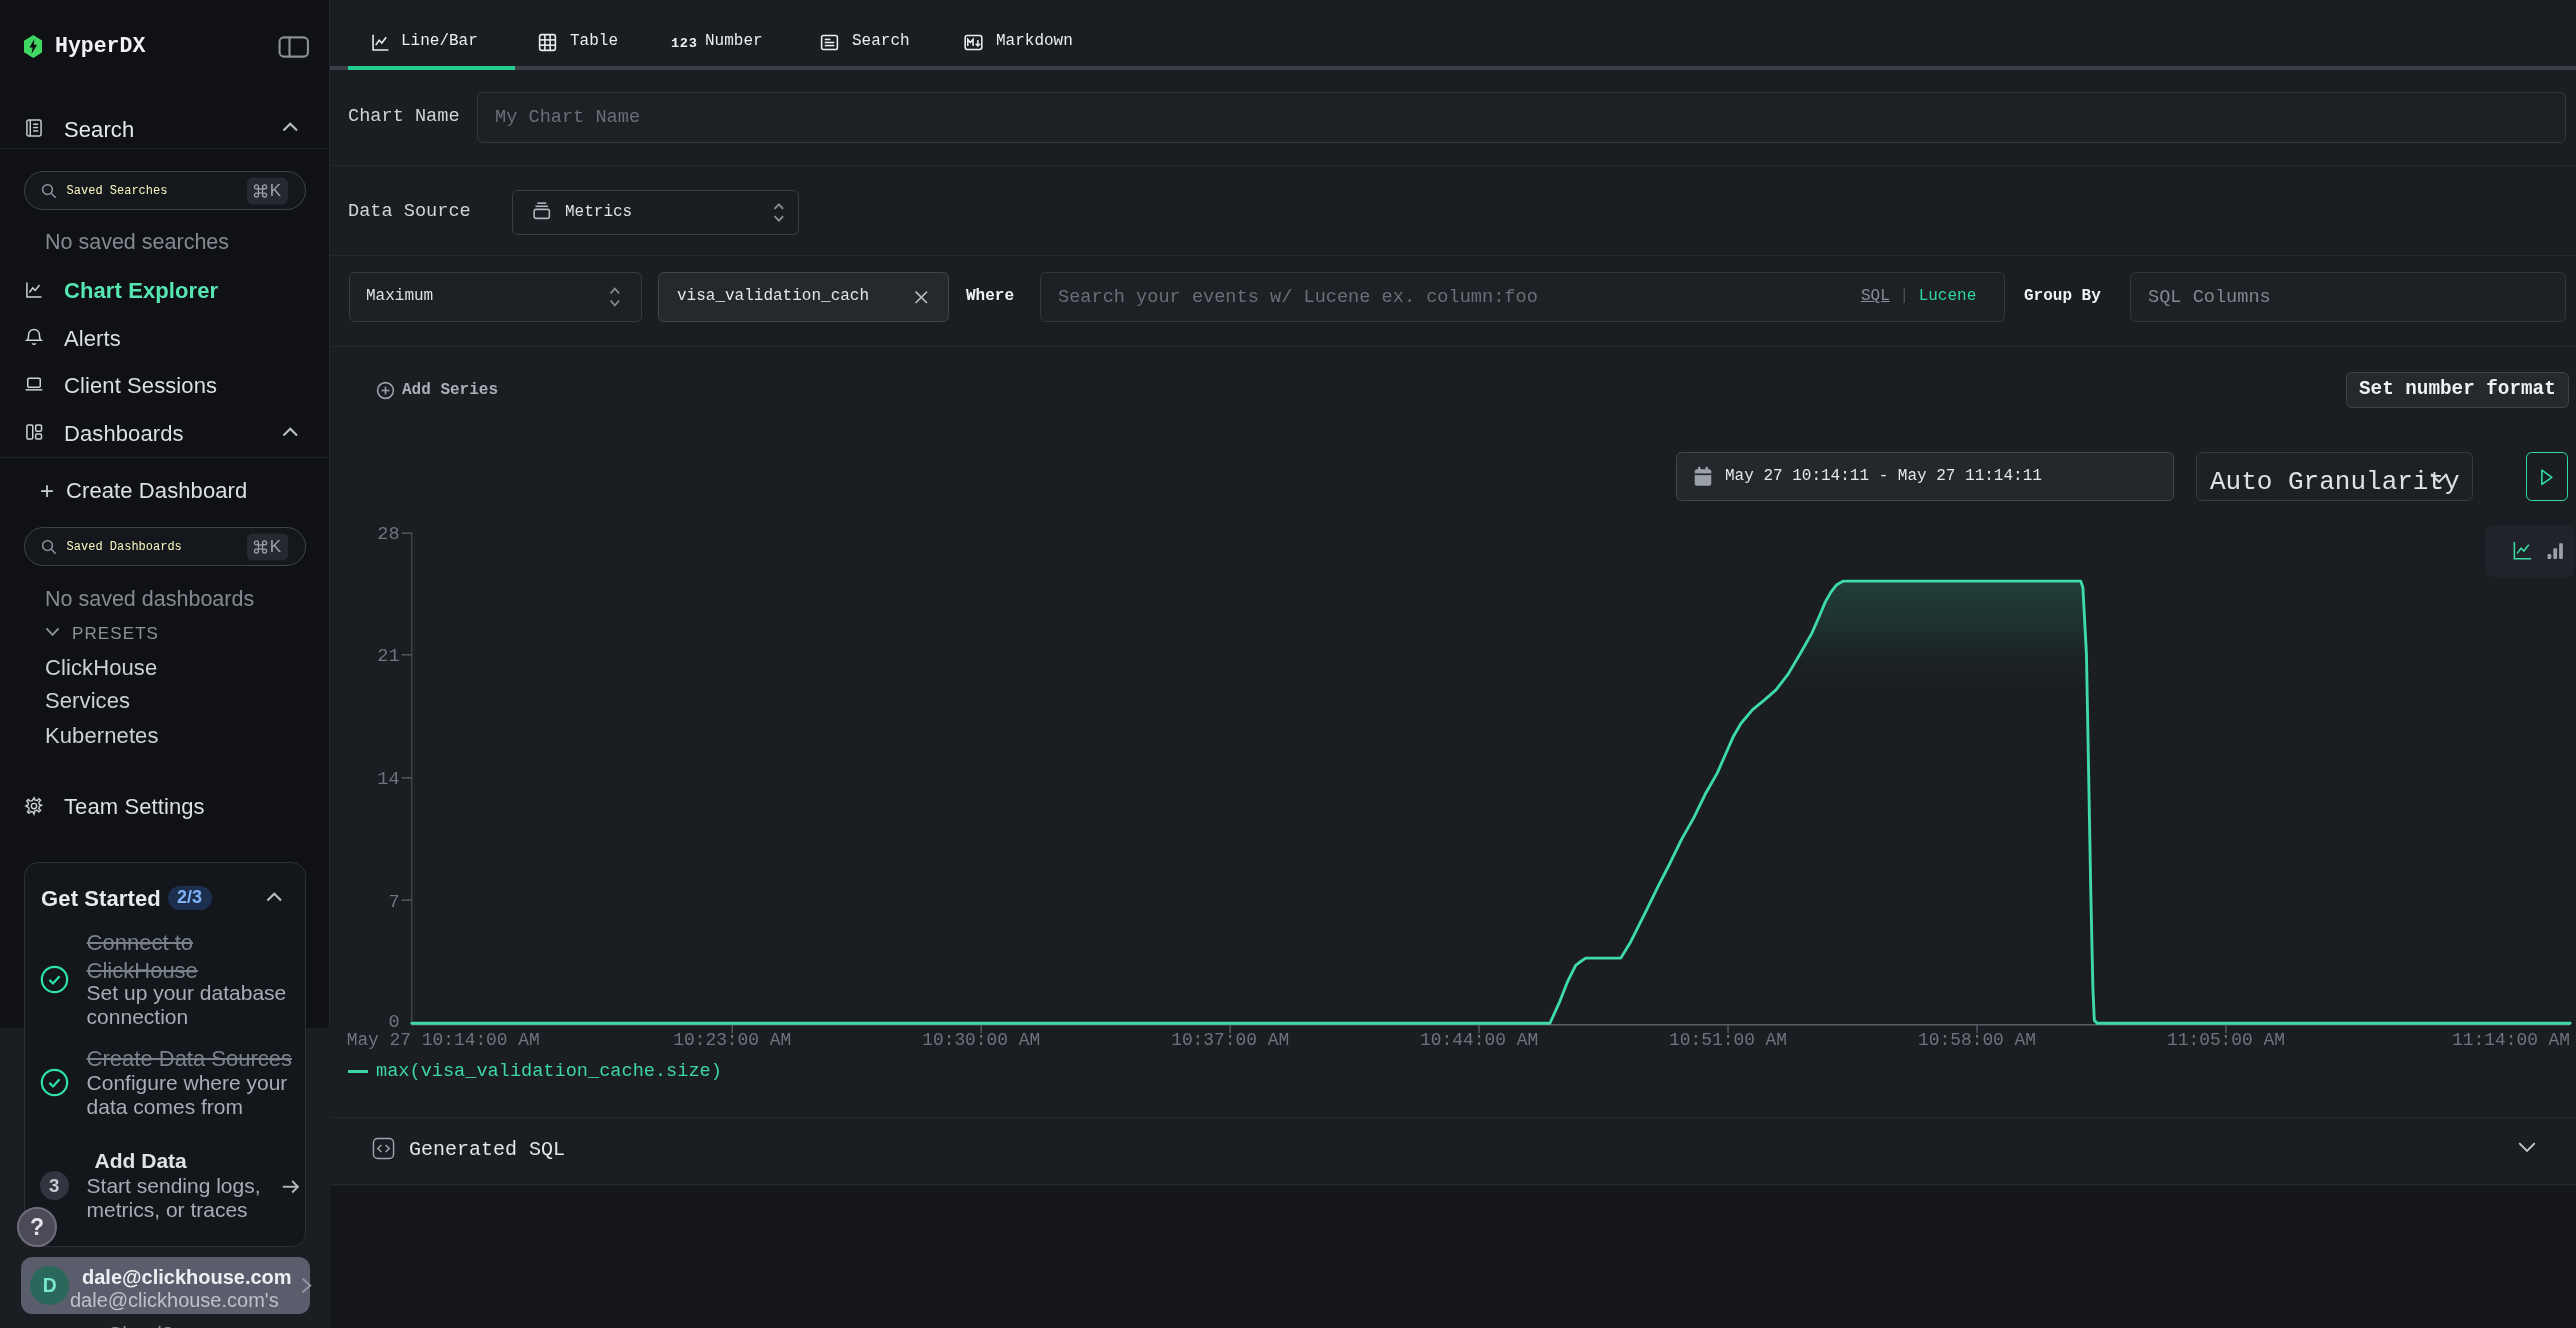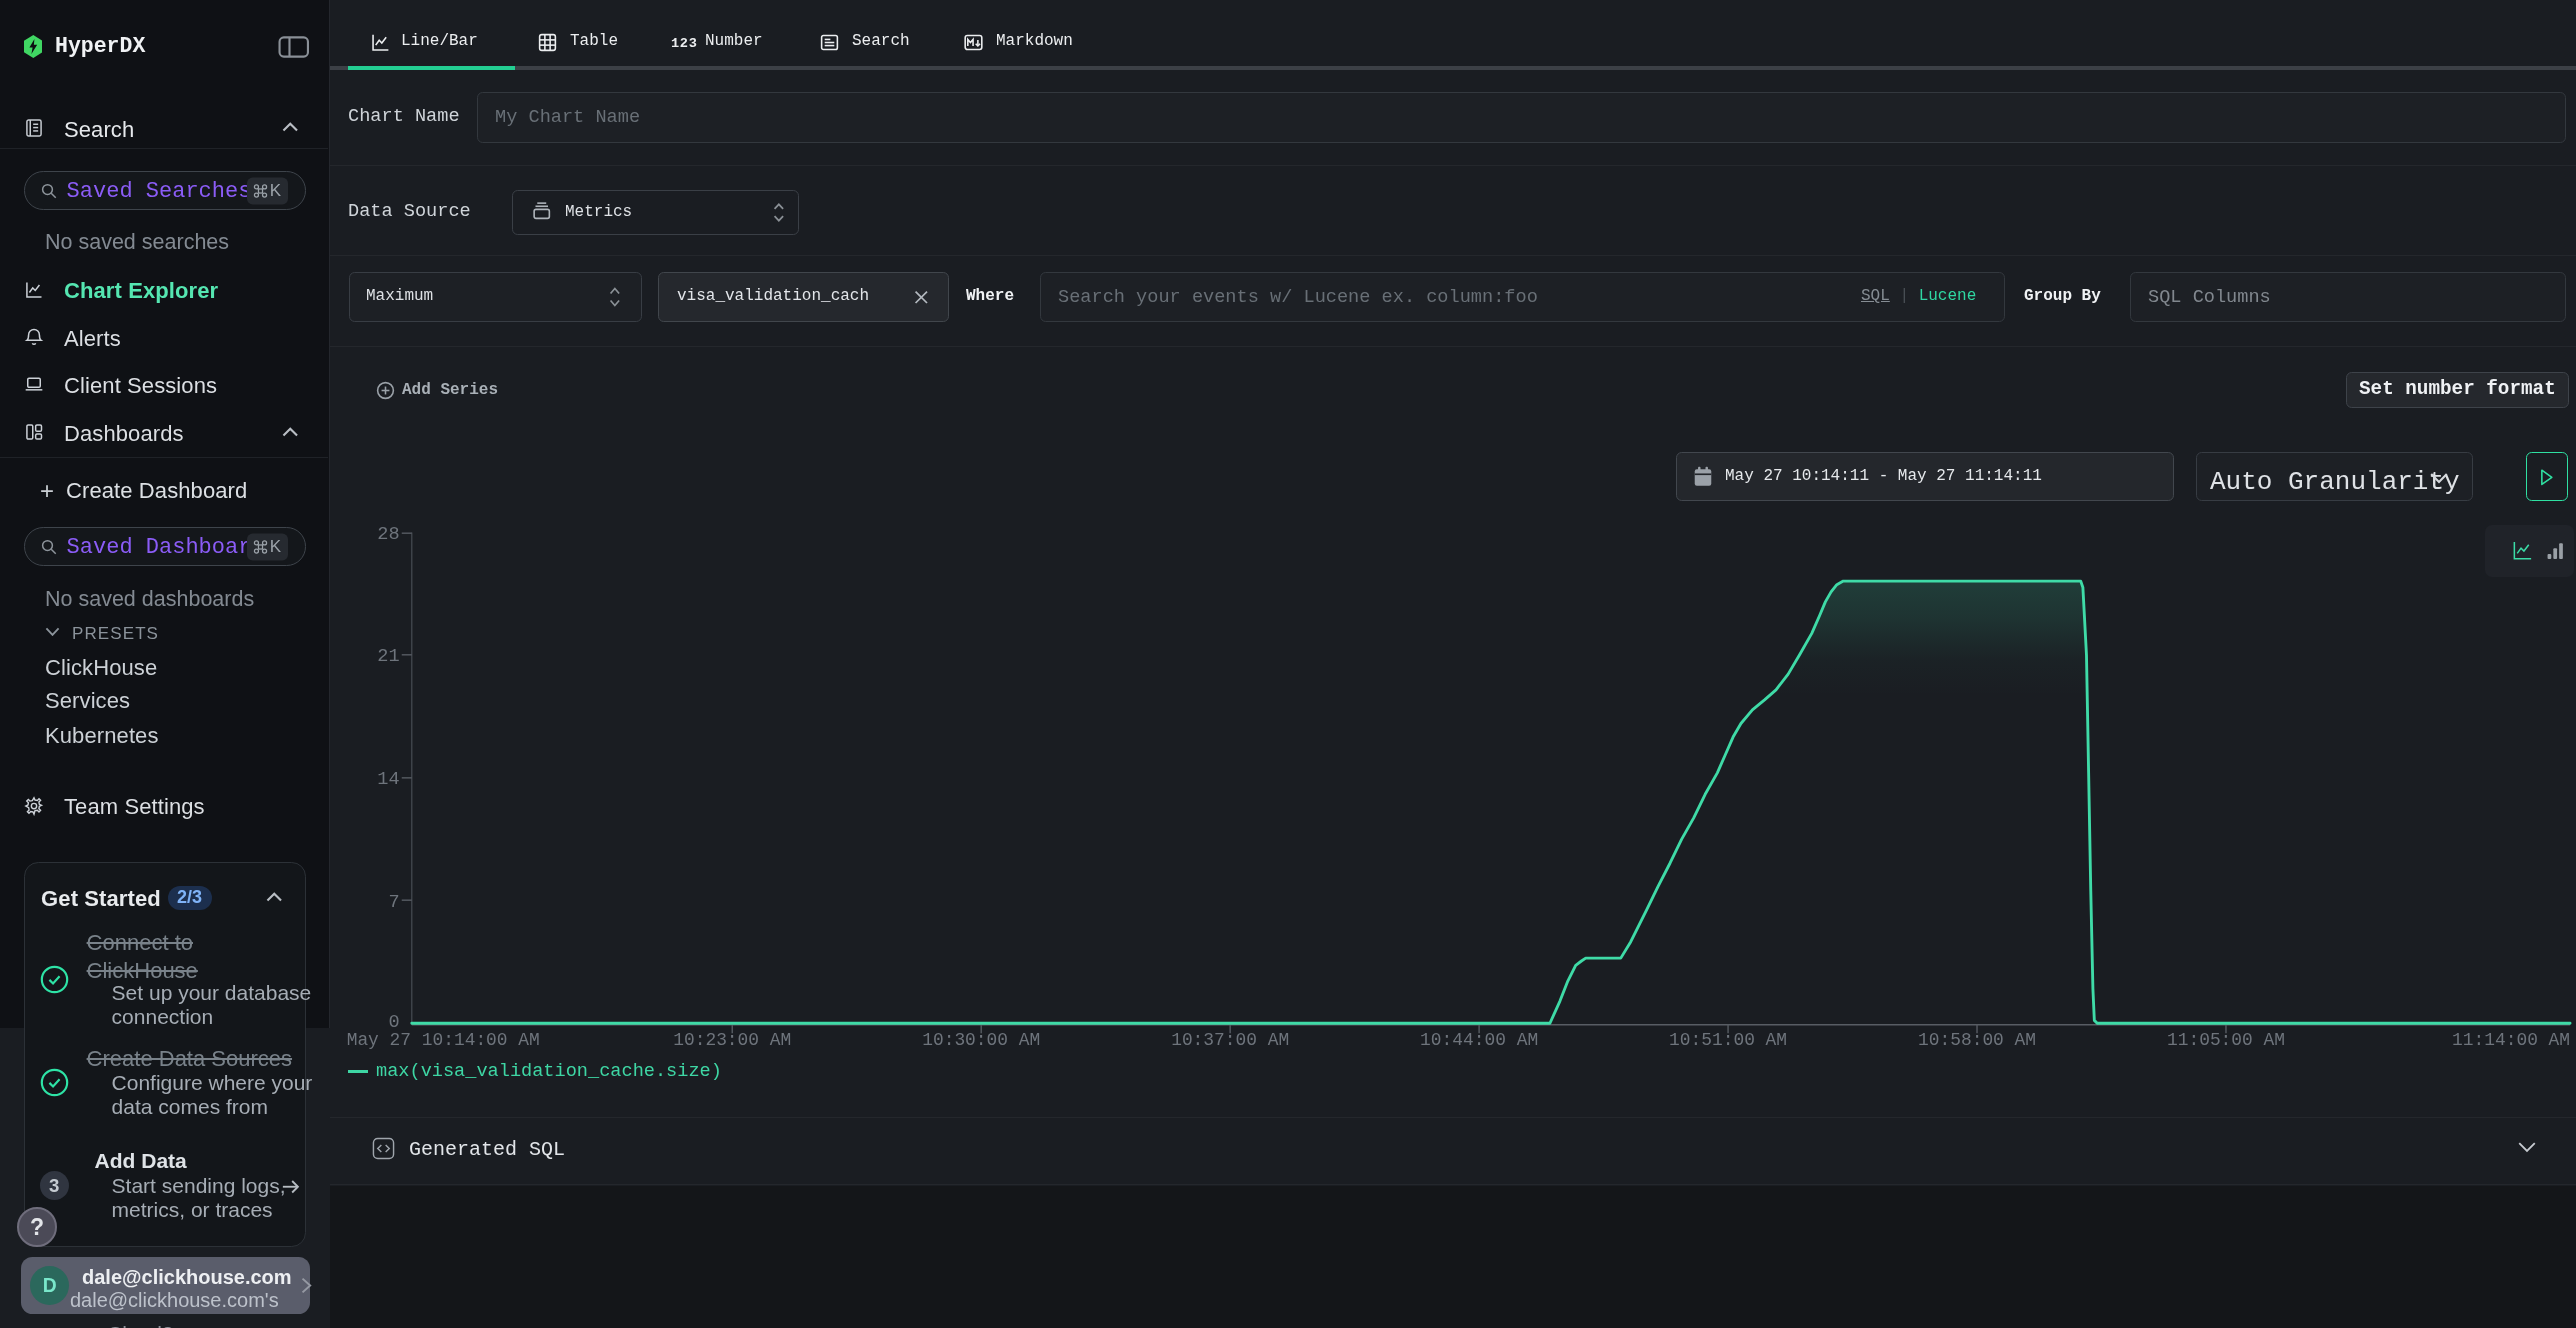--- a/index.html
+++ b/index.html
@@ -7,31 +7,31 @@
   body { font-family:"Liberation Sans", sans-serif; position:relative; }
   .mono { font-family:"Liberation Mono", monospace; }
   .abs { position:absolute; }
   
   #side { position:absolute; left:0; top:0; width:330px; height:1028px;
           background:#0f1115; border-right:1.4px solid #24272d; }
   .navtxt { font-size:22px; color:#dcdfe3; font-weight:500; letter-spacing:0.1px; }
   .sideinput { position:absolute; left:23.6px; width:282px; height:39px; border:1.4px solid #3e444b;
                border-radius:19.3px; background:#14171b; }
   .sideinput .ph { position:absolute; left:65px; top:50%; transform:translateY(-50%);
-                   font-family:"Liberation Mono",monospace; font-size:22px; color:#8b5cf6; white-space:nowrap; }
+                   font-family:"Liberation Mono",monospace; font-size:12px; color:#fef9c3; white-space:nowrap; }
   .kbadge { position:absolute; right:17px; top:50%; transform:translateY(-50%); height:27px;
             background:#262a30; border-radius:5.7px; display:flex; align-items:center; padding:0 6.4px;
             color:#9ba2a9; font-size:17px; font-family:"Liberation Sans",sans-serif;}
   .muted { color:#838a92; font-size:21.5px; }
   .ico { position:absolute; }
   
   #gscard { position:absolute; left:23.6px; top:862px; width:282px; height:385px;
             border:1.4px solid #2c3137; border-radius:14.3px; background:#13161a; }
   .strike { color:#79828a; text-decoration:line-through; white-space:nowrap; }
-  .gdesc { color:#a6adb5; font-size:21px; line-height:24px; white-space:nowrap;margin-left:25px; }
+  .gdesc { color:#a6adb5; font-size:21px; line-height:24px; white-space:nowrap; }
   
   #main { position:absolute; left:330px; top:0; width:2246px; height:1328px; background:#1a1d22; }
   .mtxt { font-family:"Liberation Mono",monospace; font-size:16px; color:#dde0e4; white-space:nowrap; }
   .mlabel { font-family:"Liberation Mono",monospace; font-size:18.6px; color:#cfd4d9; white-space:nowrap; }
   .mph { font-family:"Liberation Mono",monospace; font-size:18.6px; color:#686f76; white-space:nowrap; }
   .divider { position:absolute; left:0; width:2246px; height:1.4px; background:#24272c; }
   .inp { position:absolute; border:1.4px solid #33383e; border-radius:5.7px; background:#1d2025; }
 </style>
 </head>
 <body>

